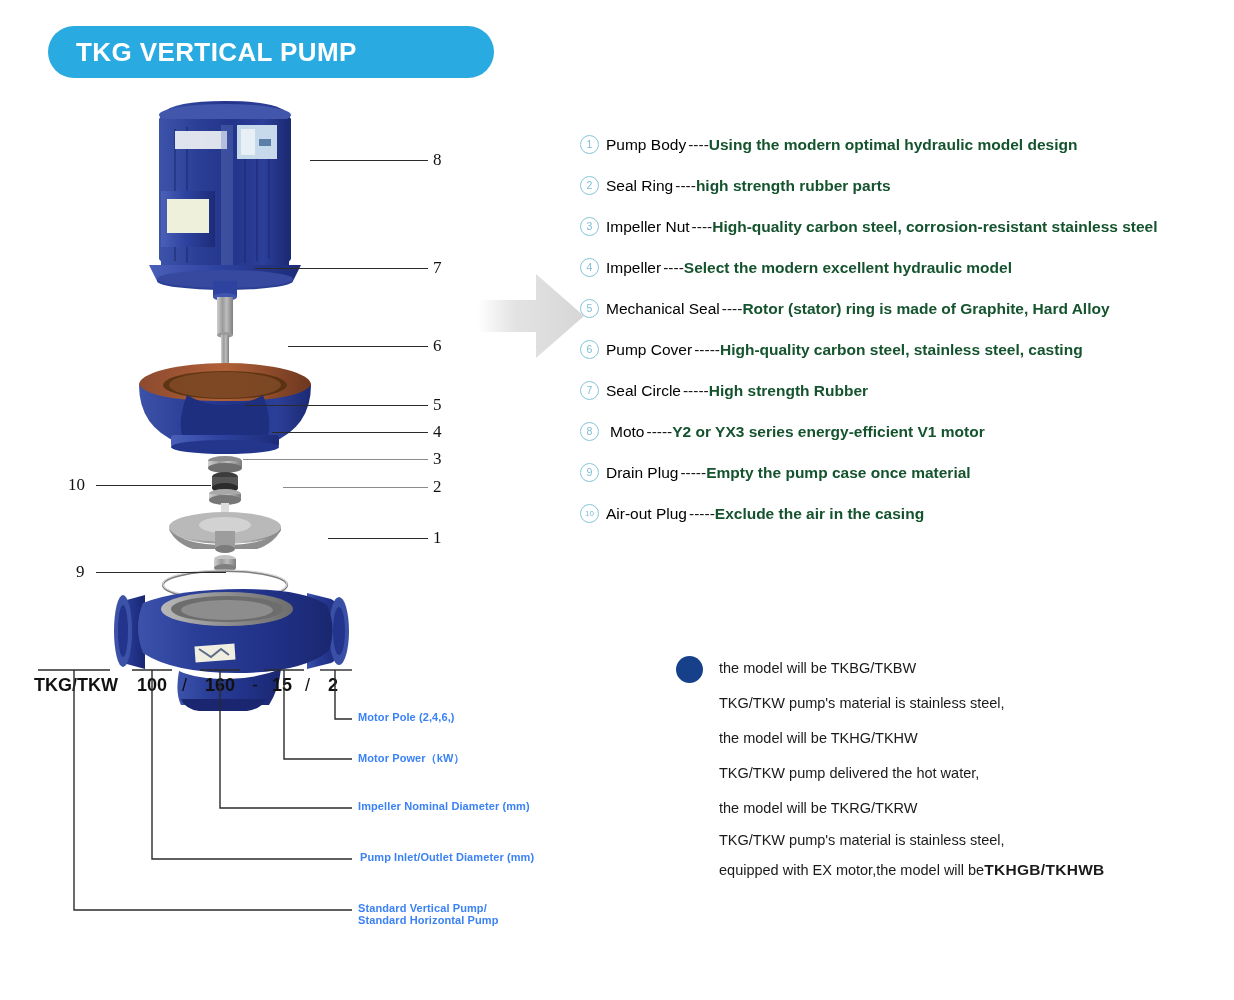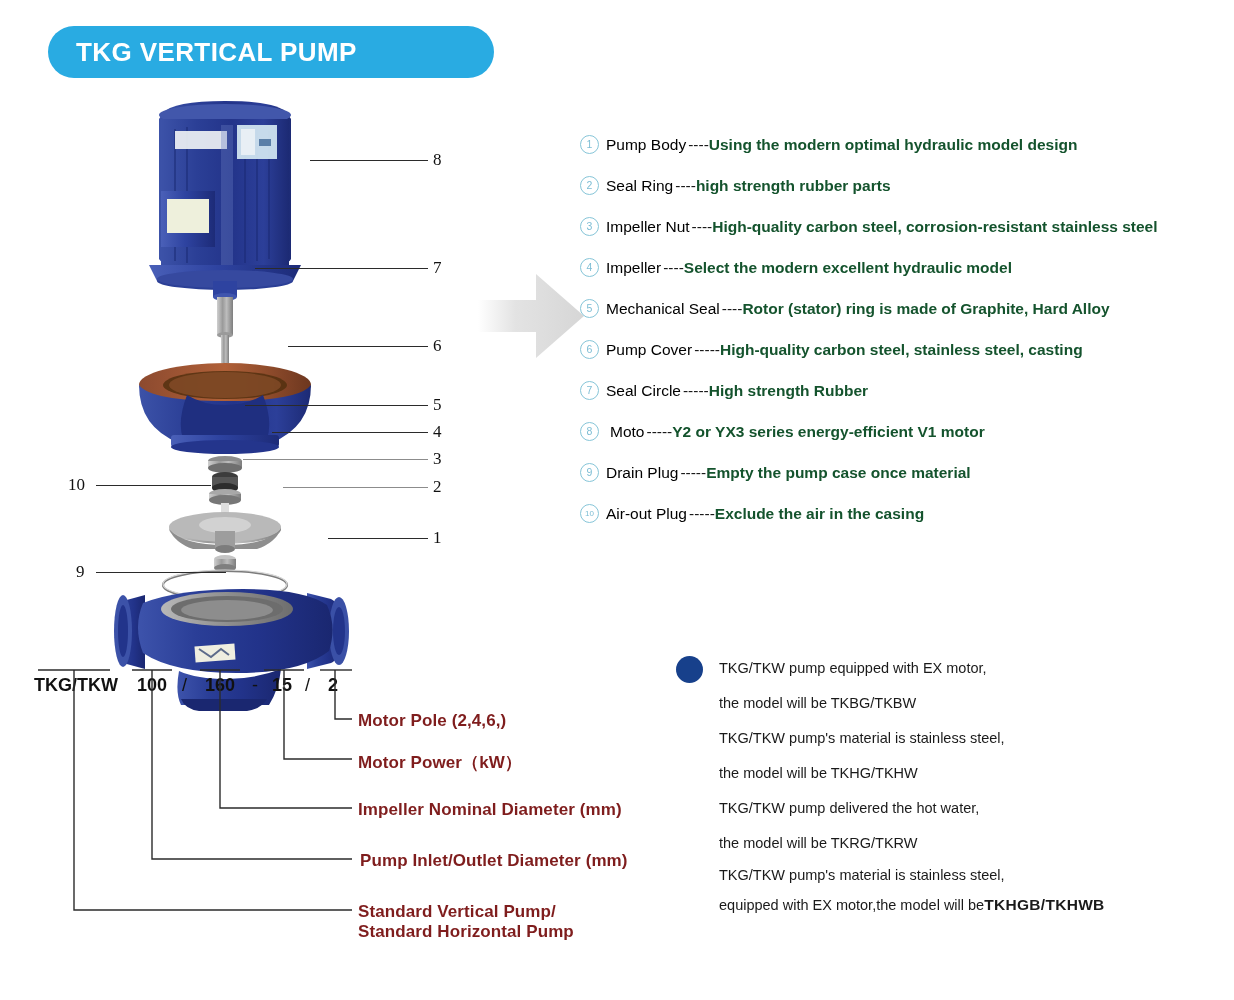--- a/index.html
+++ b/index.html
@@ -76,21 +76,21 @@
     font-family:"Liberation Sans",sans-serif;
     white-space:nowrap;
   }
   .code-sep{
     position:absolute;top:0;
     font-size:18px;color:#111;font-weight:normal;
   }
   .nomen svg{position:absolute;left:0;top:0;}
   .nomen-label{
     position:absolute;
-    font-size:17px;color:#7f1d1d;font-weight:bold;
+    font-size:11px;color:#3b82f6;font-weight:bold;
     font-family:"Liberation Sans",sans-serif;
     white-space:nowrap;
     letter-spacing:0.1px;
   }
   .nomen-label .l2{display:block;}
 
   
   .notes{position:absolute;left:676px;top:650px;width:540px;}
   .note-dot{
     position:absolute;left:0;top:6px;
@@ -423,21 +423,20 @@
     <div class="nomen-label" style="left:360px;top:226px;">Pump Inlet/Outlet Diameter (mm)</div>
     <div class="nomen-label" style="left:358px;top:277px;">
       <span class="l2">Standard Vertical Pump/</span>
       <span class="l2">Standard Horizontal Pump</span>
     </div>
   </div>
 
   <div class="notes">
     <div class="note-dot"></div>
 
-    <div class="note-line">TKG/TKW pump equipped with EX motor,</div>
     <div class="note-line">the model will be TKBG/TKBW</div>
     <div class="note-line">TKG/TKW pump's material is stainless steel,</div>
     <div class="note-line">the model will be TKHG/TKHW</div>
     <div class="note-line">TKG/TKW pump delivered the hot water,</div>
     <div class="note-line">the model will be TKRG/TKRW</div>
     <div class="note-line tight">TKG/TKW pump's material is stainless steel,</div>
     <div class="note-line tight">
       <span>equipped with EX motor,the model will be </span>
       <span class="bold-model">TKHGB/TKHWB</span>
     </div>

